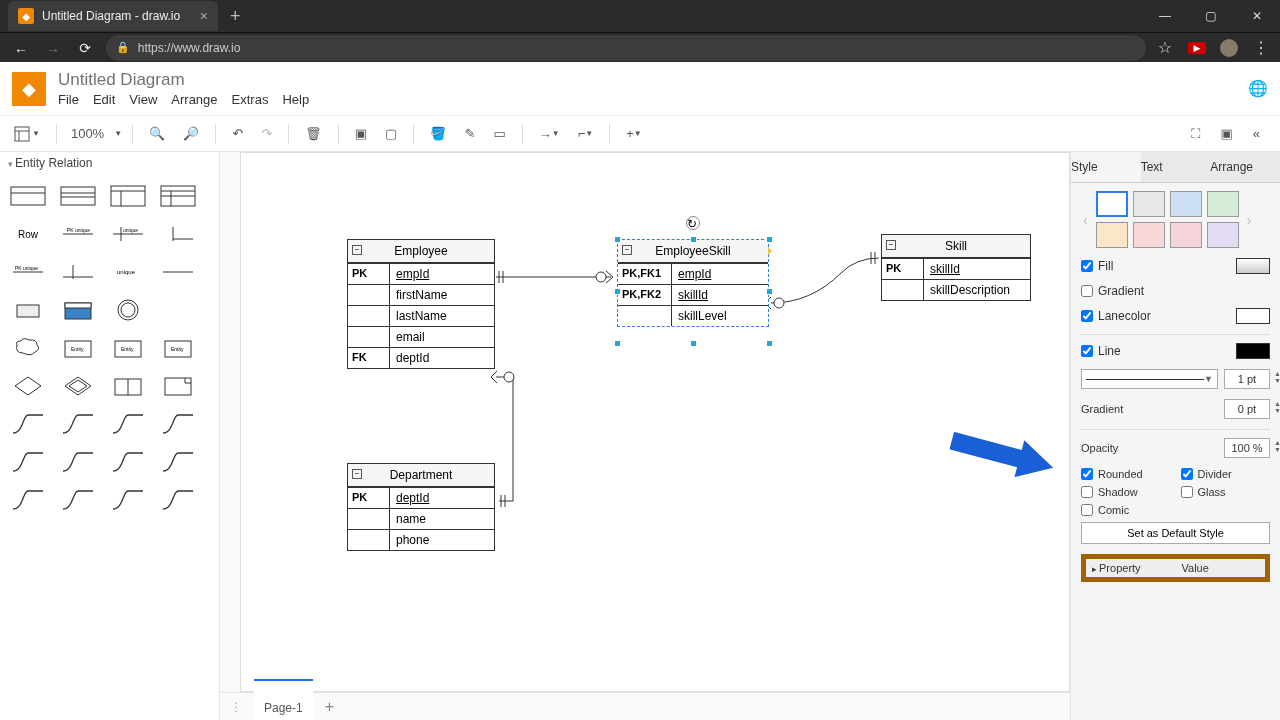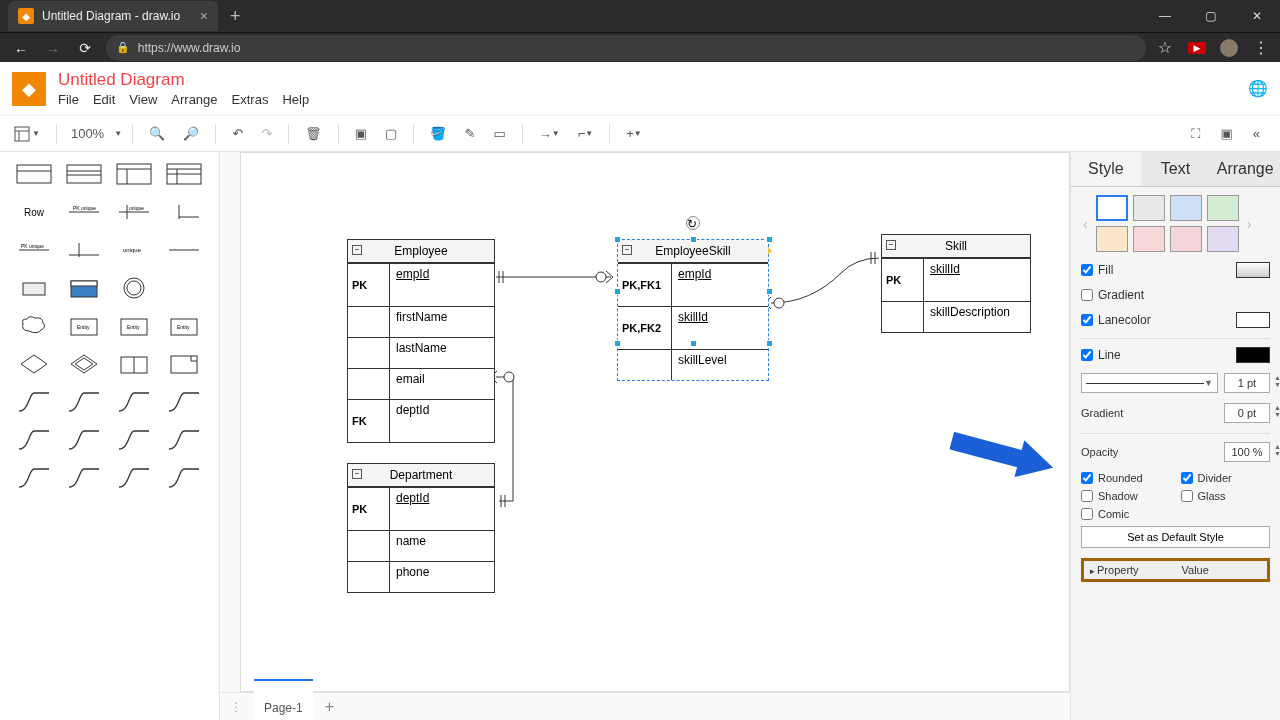--- a/index.html
+++ b/index.html
@@ -21,72 +21,72 @@
 .star-icon,.yt-icon,.avatar,.dots-icon { width:18px; text-align:center; }
 .yt-icon { background:#cc0000; color:#fff; font-size:9px; border-radius:2px; padding:1px 2px;}
 .avatar { width:18px; height:18px; background:#8a7a6a; border-radius:50%; }
 .win-btns { position:absolute; top:0; right:0; display:flex; }
 .win-btn { width:46px; height:32px; display:flex; align-items:center; justify-content:center; color:#ddd; font-size:12px; }
 
 
 .app-header { height:54px; display:flex; align-items:center; padding:0 12px; gap:12px; border-bottom:1px solid #eee;}
 .app-logo { width:34px; height:34px; background:#f08705; display:flex; align-items:center; justify-content:center; color:#fff; font-size:18px;}
 .app-titles { display:flex; flex-direction:column; }
-.doc-title { font-size:17px; color:#ef4444; }
+.doc-title { font-size:17px; color:#737373; }
 .menu-bar { display:flex; gap:14px; font-size:13px; color:#333; margin-top:2px;}
 .save-alert { background:#fce3e3; border:1px solid #e8b0b0; color:#a04040; font-size:12px; padding:4px 10px; border-radius:3px; margin-left:4px;}
 .globe-btn { margin-left:auto; color:#888; font-size:16px; }
 
 
 .toolbar { height:36px; border-bottom:1px solid #e5e5e5; display:flex; align-items:center; padding:0 8px; gap:6px; font-size:13px; color:#555;}
 .tb-btn { padding:3px 6px; display:flex; align-items:center; }
 .tb-sep { width:1px; height:20px; background:#ddd; margin:0 4px; }
 .tb-right { margin-left:auto; display:flex; gap:8px; padding-right:6px;}
 .zoom-val { font-size:13px; padding:0 4px; }
 
 
 .main { display:flex; height:calc(720px - 62px - 54px - 36px); }
 
 
 .sidebar { width:220px; border-right:1px solid #e5e5e5; overflow:hidden; display:flex; flex-direction:column;}
 .sb-section { font-size:12px; color:#444; padding:4px 8px; }
 .sb-section::before { content:"▾ "; font-size:9px; color:#888; }
-.shape-palette { flex:1; padding:6px 12px; overflow-y:auto;}
+.shape-palette { flex:1; padding:6px 6px; overflow-y:auto;}
 .shape-grid { display:grid; grid-template-columns:repeat(4,44px); gap:6px; }
 .shape-cell { width:44px; height:32px; display:flex; align-items:center; justify-content:center; }
 .shape-cell svg { width:38px; height:26px; }
 .more-shapes { border-top:1px solid #e5e5e5; padding:8px 10px; font-size:12px; color:#1a73e8; }
 .more-shapes::before { content:"+ "; }
 
 
 .canvas-wrap { flex:1; position:relative; background:#f9f9f9; overflow:hidden; }
 .canvas { position:absolute; left:20px; top:0; right:0; bottom:28px; background:#fff; border:1px solid #ddd; }
 .entity { position:absolute; border:1px solid #333; background:#fff; font-size:12px; }
 .entity-title { text-align:center; padding:4px; background:#f5f5f5; border-bottom:1px solid #333; position:relative;}
 .entity-title .collapse-handle { position:absolute; left:4px; top:5px; width:10px; height:10px; border:1px solid #555; font-size:8px; line-height:8px;}
 .entity-row { display:flex; border-top:1px solid #333; }
 .entity-row:first-of-type { border-top:none; }
-.key-col { width:42px; border-right:1px solid #333; padding:15px 4px; font-weight:bold; font-size:11px;}
+.key-col { width:42px; border-right:1px solid #333; padding:3px 4px; font-weight:bold; font-size:11px;}
 .key-col.wide { width:54px; }
 .val-col { flex:1; padding:3px 6px; }
 .entity.selected { border:1.5px dashed #2b7de9; }
 .sel-handle { position:absolute; width:7px; height:7px; background:#29a3d5; border:1px solid #fff; }
 .rotate-handle { position:absolute; width:14px; height:14px; border:1px solid #888; border-radius:50%; background:#fff;}
 .diamond-hint { position:absolute; width:10px; height:10px; background:#f5c04a; transform:rotate(45deg); }
 
 .connector { position:absolute; stroke:#333; fill:none; }
 
 .page-tabs { position:absolute; bottom:0; left:0; right:0; height:28px; border-top:1px solid #e5e5e5; background:#fafafa; display:flex; align-items:center; padding-left:10px; gap:12px; font-size:12px; color:#555;}
 .page-tab { padding:20px 10px; background:#fff; border-top:2px solid #1a73e8; }
 .drag-handle { color:#aaa; }
 
 
 .format-panel { width:210px; border-left:1px solid #e5e5e5; background:#f5f5f5; font-size:12px; color:#333; overflow-y:auto;}
 .fp-tabs { display:flex; background:#e9e9e9; border-bottom:1px solid #ccc;}
-.fp-tab { flex:1; text-align:center; padding:8px 0; font-size:16px;}
+.fp-tab { flex:1; text-align:left; padding:8px 0; font-size:12px;}
 .fp-tab.active { background:#f5f5f5; }
 .fp-body { padding:8px 10px; }
 .swatch-row { display:flex; align-items:center; gap:6px;}
 .swatch-arrow { color:#bbb; font-size:14px; padding:0 2px;}
 .swatch-grid { display:grid; grid-template-columns:repeat(4,32px); grid-template-rows:repeat(2,26px); gap:5px; }
 .swatch { border:1px solid #999; }
 .swatch.selected { border:2px solid #2b7de9; }
 .fp-row { display:flex; align-items:center; margin-top:10px; gap:6px;}
 .fp-row label { display:flex; align-items:center; gap:5px; }
 .color-chip { width:34px; height:16px; border:1px solid #333; margin-left:auto;}
@@ -95,21 +95,21 @@
 .line-picker .line { flex:1; border-top:1px solid #333; }
 .line-picker .dd { font-size:9px; color:#666; }
 .num-input { width:46px; height:20px; border:1px solid #aaa; background:#fff; display:flex; align-items:center; justify-content:center; font-size:11px; position:relative;}
 .stepper { position:absolute; right:-12px; top:0; display:flex; flex-direction:column; font-size:7px; color:#666; }
 .fp-label { font-size:11px; }
 .check-grid { display:grid; grid-template-columns:1fr 1fr; gap:6px 10px; margin-top:10px;}
 .check-grid label { display:flex; align-items:center; gap:5px; font-size:11px;}
 .fp-btn { width:100%; height:22px; border:1px solid #aaa; background:#fff; font-size:11px; margin-top:6px;}
 .fp-btn-half { display:flex; gap:0; margin-top:6px;}
 .fp-btn-half button { flex:1; height:22px; border:1px solid #aaa; background:#fff; font-size:11px;}
-.prop-header { display:flex; margin-top:10px; background:#eee; border:3px solid #a16207; font-size:11px;}
+.prop-header { display:flex; margin-top:10px; background:#eee; border:5px solid #a16207; font-size:11px;}
 .prop-header div { flex:1; padding:3px 6px; }
 .prop-header .caret::before { content:"▸ "; font-size:9px;}
 
 
 .arrow-overlay { position:absolute; pointer-events:none; }
 
 input[type=checkbox]{ width:12px; height:12px; }
 </style>
 </head>
 <body>
@@ -196,20 +196,21 @@
   <div class="tb-right">
     <div class="tb-btn">⛶</div>
     <div class="tb-btn">▣</div>
     <div class="tb-btn">«</div>
   </div>
 </div>
 
 <div class="main">
 
   <div class="sidebar">
+    <div class="sb-section">Entity Relation</div>
     <div class="shape-palette">
       <div class="shape-grid" id="shape-grid">
           <div class="shape-cell">
             <svg viewBox="0 0 38 26">
               <rect x="2" y="4" width="34" height="18" fill="#fff" stroke="#333"></rect>
               <line x1="2" y1="10" x2="36" y2="10" stroke="#333"></line>
             </svg>
           </div>
           <div class="shape-cell">
             <svg viewBox="0 0 38 26">

